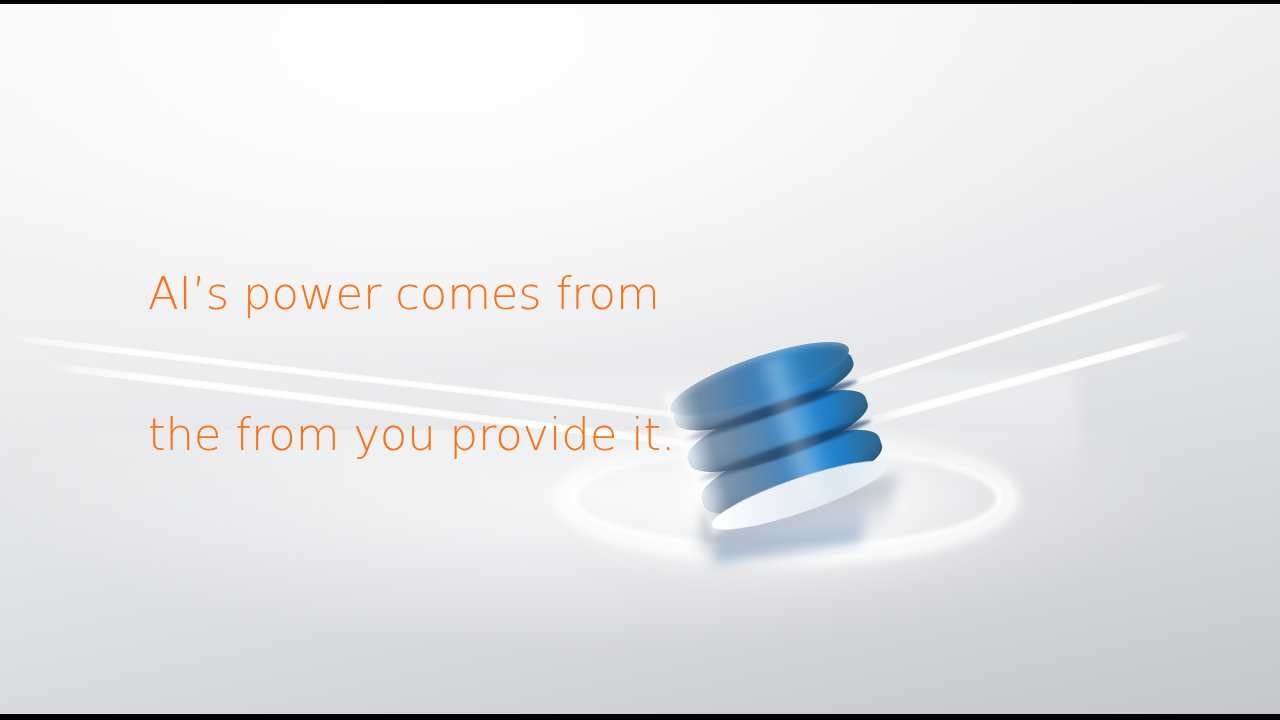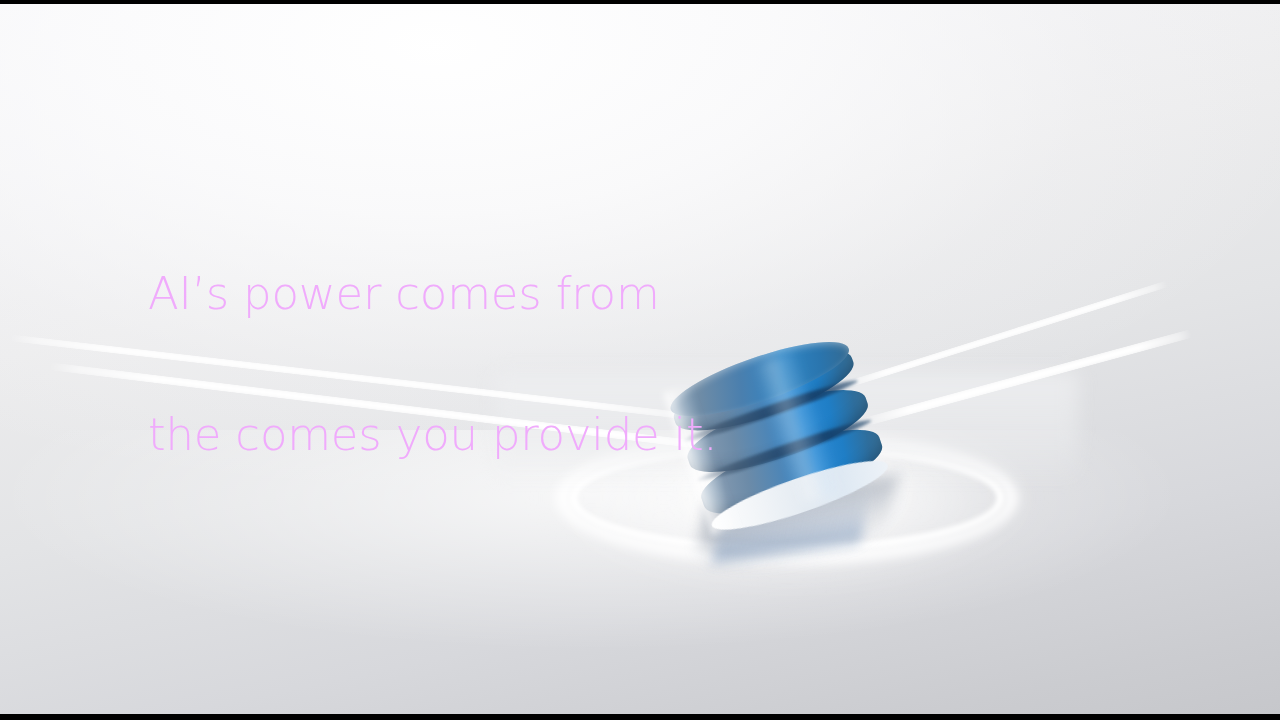--- a/index.html
+++ b/index.html
@@ -268,21 +268,21 @@
         rgba(255,255,255,0) 100%);
     filter:blur(3px);
     z-index:8;
   }
 
   
   #headline {
     position:absolute;
     left:148px; top:176px;
     z-index:40;
-    color:#f0abfc;
+    color:#f97316;
     font-family:"DejaVu Sans", sans-serif;
     font-weight:300;
     font-size:45px;
     line-height:47px;
     letter-spacing:-0.2px;
     white-space:pre;
   }
   #headline .line { display:block; }
 </style>
 </head>
@@ -319,18 +319,18 @@
     <div class="groove" id="groove1"></div>
     <div class="groove" id="groove2"></div>
     <div id="cap-top"></div>
     <div id="cap-bottom"></div>
     <div id="puck-spec"></div>
     <div id="puck-rim-left"></div>
   </div>
 
   <div id="headline">
     <span class="line">AI’s power comes from</span>
-    <span class="line">the comes you provide it.</span>
+    <span class="line">the from you provide it.</span>
   </div>
 
   <div class="letterbox bottom"></div>
 
 </div>
 
 </body></html>

